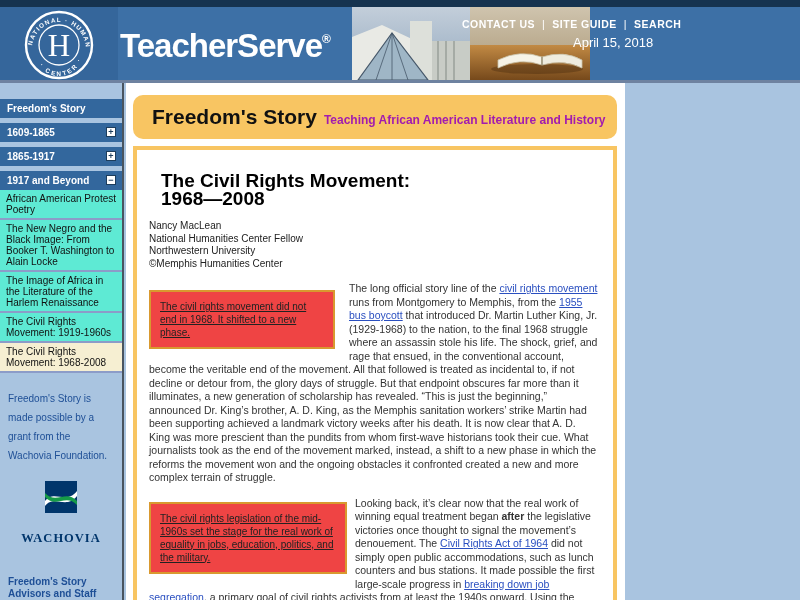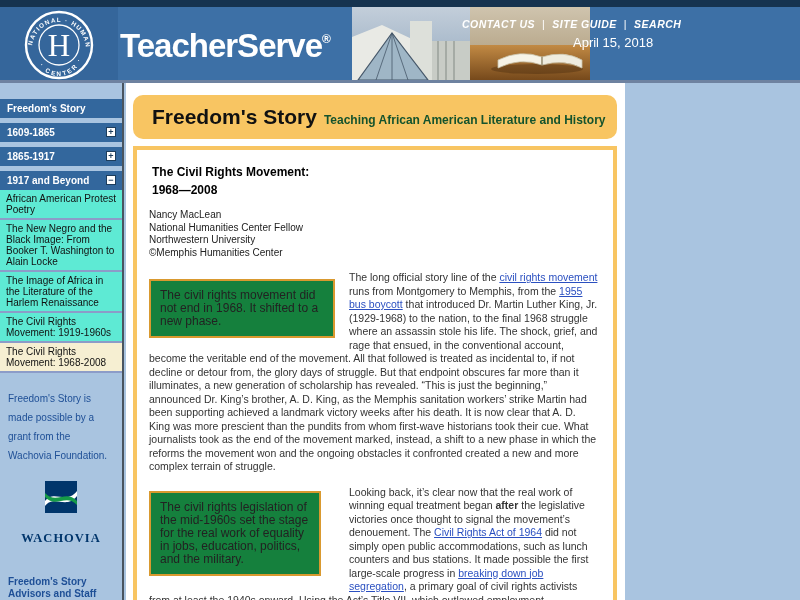--- a/index.html
+++ b/index.html
@@ -10,21 +10,21 @@
   
   #topbar{left:0;top:0;width:800px;height:7px;background:#16334F;}
   #header{left:0;top:7px;width:800px;height:73px;background:#3D70A6;border-bottom:3px solid #6E82A0;}
   #logoblock{left:0;top:0;width:118px;height:73px;background:#35669B;}
   #emblem{left:18px;top:2px;cursor:pointer;}
   #sitetitle{left:120px;top:20px;color:#fff;font-size:33px;font-weight:bold;letter-spacing:-1px;cursor:pointer;}
   #sitetitle sup{font-size:12px;font-weight:bold;vertical-align:14px;letter-spacing:0;}
   #headerart{left:352px;top:0;width:238px;height:73px;}
   #topnav{left:462px;top:11px;color:#fff;font-size:10.5px;font-weight:bold;letter-spacing:.5px;}
   #topnav .sep{margin:0 7px;font-weight:normal;}
-  #topnav span.lnk{cursor:pointer;font-style:italic;}
+  #topnav span.lnk{cursor:pointer;}
   #hdate{left:573px;top:28px;color:#fff;font-size:13px;}
 
   
   #sidebar{left:0;top:83px;width:122px;height:517px;background:#A9C4E0;border-right:2px solid #4A5560;}
   .sb-head{margin:0 0 0 0;height:19px;line-height:19px;background:#33679D;color:#fff;
            font-size:10px;font-weight:bold;padding-left:7px;position:relative;}
   .sb-head.first{margin-top:16px;}
   .sb-head{margin-top:5px;}
   .toggle{position:absolute;right:6px;top:4px;width:10px;height:10px;background:#fff;
           border:1px solid #1D3D5C;font-size:9px;line-height:9px;text-align:center;
@@ -37,31 +37,31 @@
   #wachovia{margin-top:16px;text-align:center;cursor:pointer;}
   #wachovia .wordmark{font-family:"Liberation Serif",serif;font-weight:bold;color:#00356B;
                       font-size:12.5px;letter-spacing:1px;margin-top:14px;}
   #advisors{margin:30px 8px 0 8px;color:#1E4F96;font-size:10px;font-weight:bold;line-height:12px;cursor:pointer;}
 
   
   #main{left:126px;top:83px;width:499px;height:517px;background:#fff;}
   #banner{position:absolute;left:7px;top:12px;width:484px;height:44px;background:#F8C562;
           border-radius:10px;display:flex;align-items:baseline;padding-left:19px;box-sizing:border-box;}
   #banner .bt{font-size:21px;font-weight:bold;color:#111;align-self:center;}
-  #banner .bs{font-size:12px;font-weight:bold;color:#14532d;margin-left:7px;align-self:center;padding-top:6px;}
+  #banner .bs{font-size:12px;font-weight:bold;color:#a21caf;margin-left:7px;align-self:center;padding-top:6px;}
   #articlebox{position:absolute;left:7px;top:63px;width:484px;height:560px;box-sizing:border-box;
               border:4px solid #F8C562;border-bottom:none;background:#fff;
               padding:10px 14px 0 12px;}
-  h1.atitle{margin:3px;font-size:12px;line-height:18px;color:#000;font-weight:bold;}
+  h1.atitle{margin:12px;font-size:19px;line-height:18px;color:#000;font-weight:bold;}
   #byline{margin-top:10px;font-size:10px;line-height:12.5px;color:#222;}
   .para{margin-top:12px;font-size:10.5px;line-height:13.5px;color:#333;text-align:left;}
-  .callout{float:left;background:#15803d;border:2px solid #D9992F;color:#222;
-           font-size:12px;line-height:13px;padding:8px 9px;box-sizing:border-box;}
+  .callout{float:left;background:#ef4444;border:2px solid #D9992F;color:#222;
+           font-size:10px;line-height:13px;padding:8px 9px;box-sizing:border-box;text-decoration:underline;}
   .callout.c1{width:186px;margin:8px 14px 6px 0;}
-  .callout.c2{width:172px;margin:5px 28px 6px 0;}
+  .callout.c2{width:198px;margin:5px 8px 6px 0;}
   .tlink{color:#2A4FC0;text-decoration:underline;cursor:pointer;}
   .bold{font-weight:bold;}
 </style>
 </head>
 <body>
 
 <div id="topbar" class="abs"></div>
 
 <div id="header" class="abs">
   <div id="logoblock" class="abs">

